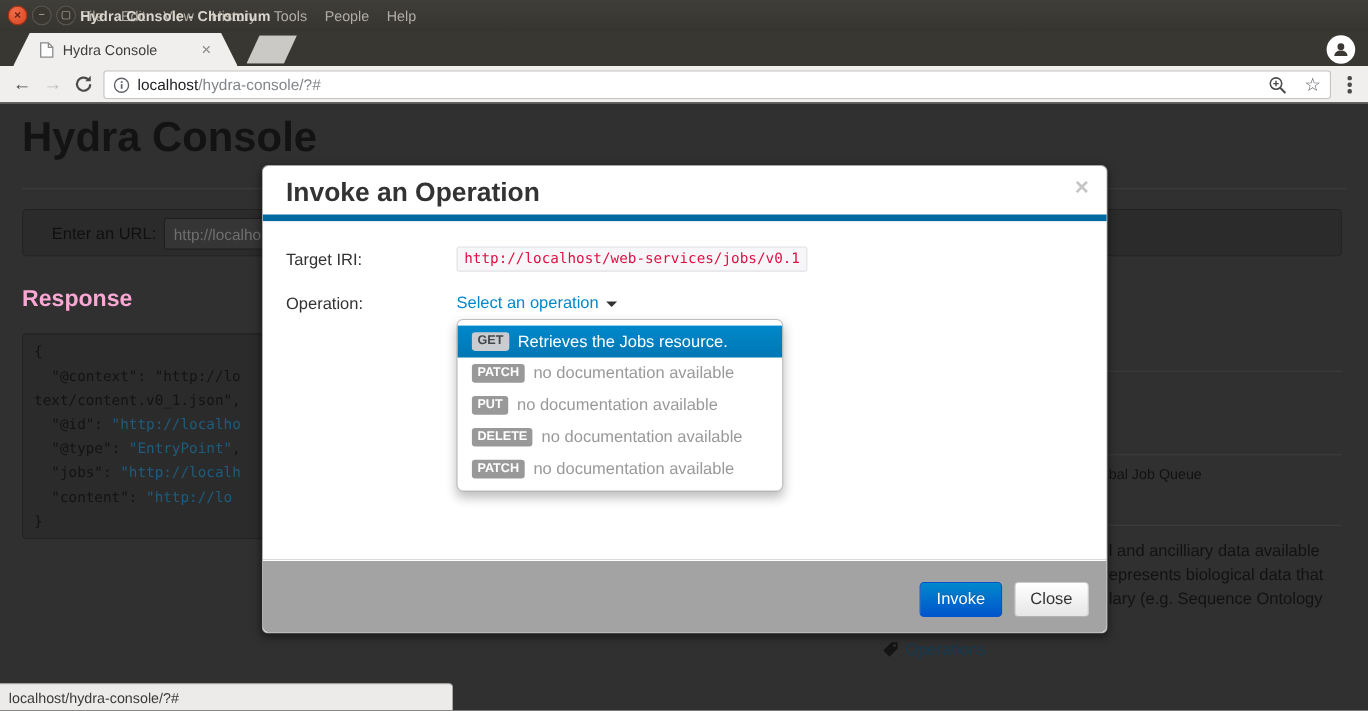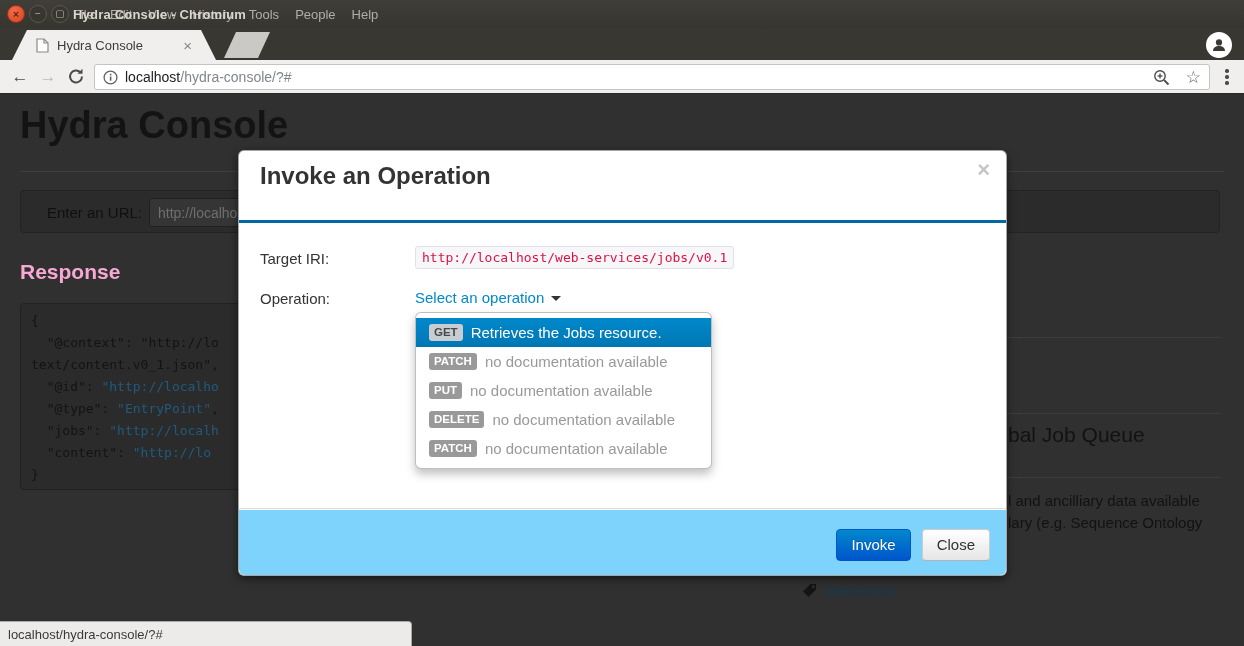--- a/index.html
+++ b/index.html
@@ -59,55 +59,55 @@
     font-family:"Liberation Sans","DejaVu Sans",sans-serif; }
   .resp-h2 { position:absolute; left:20px; top:166px; font-size:21px; font-weight:bold; color:#f9a8d4; }
   .resp-pre { position:absolute; left:20px; top:209px; width:591px; height:187px; background:#2b2b2c;
     border:1px solid #222222; border-radius:4px; padding:6px 0 0 10px;
     font-family:"DejaVu Sans Mono","Liberation Mono",monospace; font-size:13px; line-height:22px; white-space:pre; }
   .code-plain { color:#131313; }
   .code-link { color:#1e5c7d; }
   
   .doc-hline { position:absolute; width:575px; left:645px; border-top:1px solid #3d3d3d; }
   .hl-1 { top:243px; } .hl-2 { top:319px; } .hl-3 { top:383px; }
-  .doc-title-frag { position:absolute; left:1008px; top:329px; font-size:21px; color:#121212; }
+  .doc-title-frag { position:absolute; left:1008px; top:329px; font-size:13px; color:#121212; }
   .doc-desc { position:absolute; left:1008px; top:396px; font-size:15px; line-height:22px; color:#121212; }
   .ops-link { position:absolute; left:802px; top:488px; display:flex; align-items:center; gap:6px; }
   .ops-label { font-size:15px; color:#14384f; }
 
   
   .statusbar { position:absolute; left:0; top:621px; width:412px; height:25px; background:#edebe9;
     border-top:1px solid #aaa8a5; border-right:1px solid #aaa8a5; border-top-right-radius:4px;
     display:flex; align-items:center; padding:0 8px; z-index:40; }
   .status-text { font-size:13px; color:#3a3a3a; }
 
   
   .modal { position:absolute; left:238px; top:150px; width:769px; height:426px; background:#fff;
     border:1px solid rgba(0,0,0,0.35); border-radius:6px; box-shadow:0 3px 9px rgba(0,0,0,0.5); z-index:35; }
-  .modal-header { position:relative; height:72px; border-bottom:3px solid #0369a1; }
+  .modal-header { position:relative; height:50px; border-bottom:6px solid #0369a1; }
   .modal-title { position:absolute; left:21px; top:11px; font-size:24px; font-weight:bold; color:#333; }
   .modal-x { position:absolute; right:16px; top:8px; font-size:22px; color:#c5c5c5; font-weight:bold; line-height:1; }
   .modal-body { position:relative; height:304px; }
   .m-label { position:absolute; left:21px; font-size:15px; color:#333; }
   .lbl-iri { top:27px; } .lbl-op { top:67px;text-align:right; }
   .code-box { position:absolute; left:176px; top:23px; background:#f7f7f9; border:1px solid #e1e1e8;
     border-radius:3px; padding:3px 6px; font-family:"DejaVu Sans Mono","Liberation Mono",monospace;
     font-size:13px; color:#d14; }
   .op-select { position:absolute; left:176px; top:66px; font-size:15px; color:#0088cc; display:flex; align-items:center; gap:7px; }
   .caret { display:inline-block; width:0; height:0; border-left:5px solid transparent; border-right:5px solid transparent;
     border-top:5px solid #333; margin-top:2px; }
   .dropdown { position:absolute; left:176px; top:89px; width:297px; background:#fff;
     border:1px solid rgba(0,0,0,0.25); border-radius:6px; box-shadow:0 5px 10px rgba(0,0,0,0.25); padding:5px 0; }
   .dd-row { display:flex; align-items:center; height:29px; padding:0 13px; font-size:15px; color:#999; white-space:nowrap; }
   .dd-row.active { background:linear-gradient(#0088cc,#0077b3); color:#fff; }
   .method-badge { display:inline-block; font-size:11.5px; font-weight:bold; border-radius:3px;
     padding:2px 5px; margin-right:8px; line-height:1.2; }
   .badge-gray { background:#999; color:#fff; }
   .badge-light { background:#c9cdd1; color:#44484b; }
-  .modal-footer { position:absolute; left:0; bottom:0; width:100%; height:67px; background:#7dd3fc;
+  .modal-footer { position:absolute; left:0; bottom:0; width:100%; height:67px; background:#a3a3a3;
     border-top:1px solid #ddd; border-radius:0 0 6px 6px; box-shadow:inset 0 1px 0 #fff; }
   .footer-btns { position:absolute; right:16px; top:20px; display:flex; gap:11px; }
   .btn { font-size:15px; border-radius:4px; padding:5px 14px; line-height:1.3;
     font-family:"Liberation Sans","DejaVu Sans",sans-serif; }
   .btn-invoke { color:#fff; background:linear-gradient(#0088cc,#0055cc); border:1px solid #0055cc;
     text-shadow:0 -1px 0 rgba(0,0,0,0.25); }
   .btn-close2 { color:#333; background:linear-gradient(#fff,#e6e6e6); border:1px solid #ccc; border-bottom-color:#b3b3b3; }
 </style>
 </head>
 <body>
@@ -189,20 +189,21 @@
     </div>
     <h2 class="resp-h2">Response</h2>
     <div class="resp-pre" id="response-pre"><div class="code-line"><span class="code-plain">{</span></div><div class="code-line"><span class="code-plain">  "@context": "http://lo</span></div><div class="code-line"><span class="code-plain">text/content.v0_1.json",</span></div><div class="code-line"><span class="code-plain">  "@id": </span><span class="code-link">"http://localho</span></div><div class="code-line"><span class="code-plain">  "@type": </span><span class="code-link">"EntryPoint"</span><span class="code-plain">,</span></div><div class="code-line"><span class="code-plain">  "jobs": </span><span class="code-link">"http://localh</span></div><div class="code-line"><span class="code-plain">  "content": </span><span class="code-link">"http://lo</span></div><div class="code-line"><span class="code-plain">}</span></div></div>
 
     <div class="doc-hline hl-1"></div>
     <div class="doc-hline hl-2"></div>
     <div class="doc-title-frag">bal Job Queue</div>
     <div class="doc-hline hl-3"></div>
     <div class="doc-desc" id="doc-desc">
         <div class="doc-line">l and ancilliary data available</div>
+        <div class="doc-line">epresents biological data that</div>
         <div class="doc-line">lary (e.g. Sequence Ontology</div>
       </div>
     <div class="ops-link">
       <svg width="15" height="15" viewBox="0 0 16 16">
         <path d="M1 9 L9 1 h6 v6 L7 15 z" fill="#141414"></path>
         <circle cx="12" cy="4" r="1.5" fill="#303030"></circle>
       </svg>
       <span class="ops-label">Operations</span>
     </div>
   </div>

